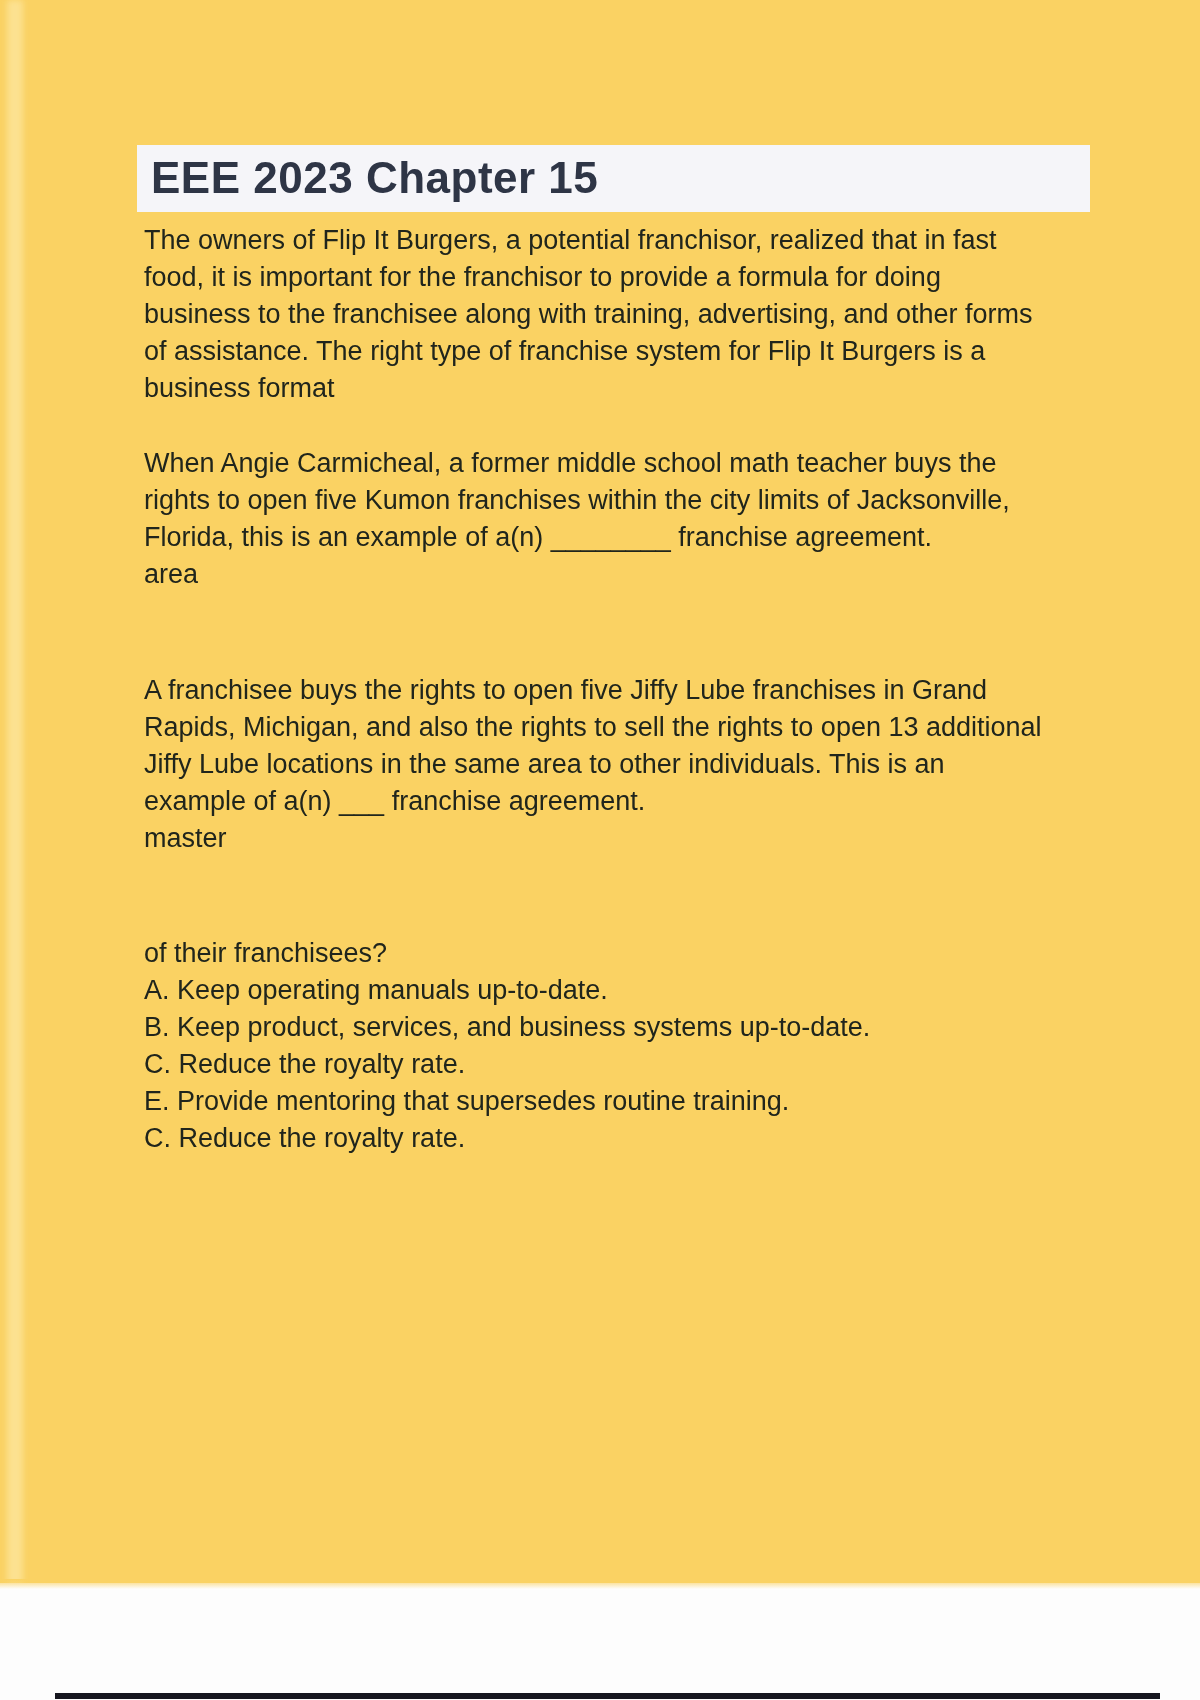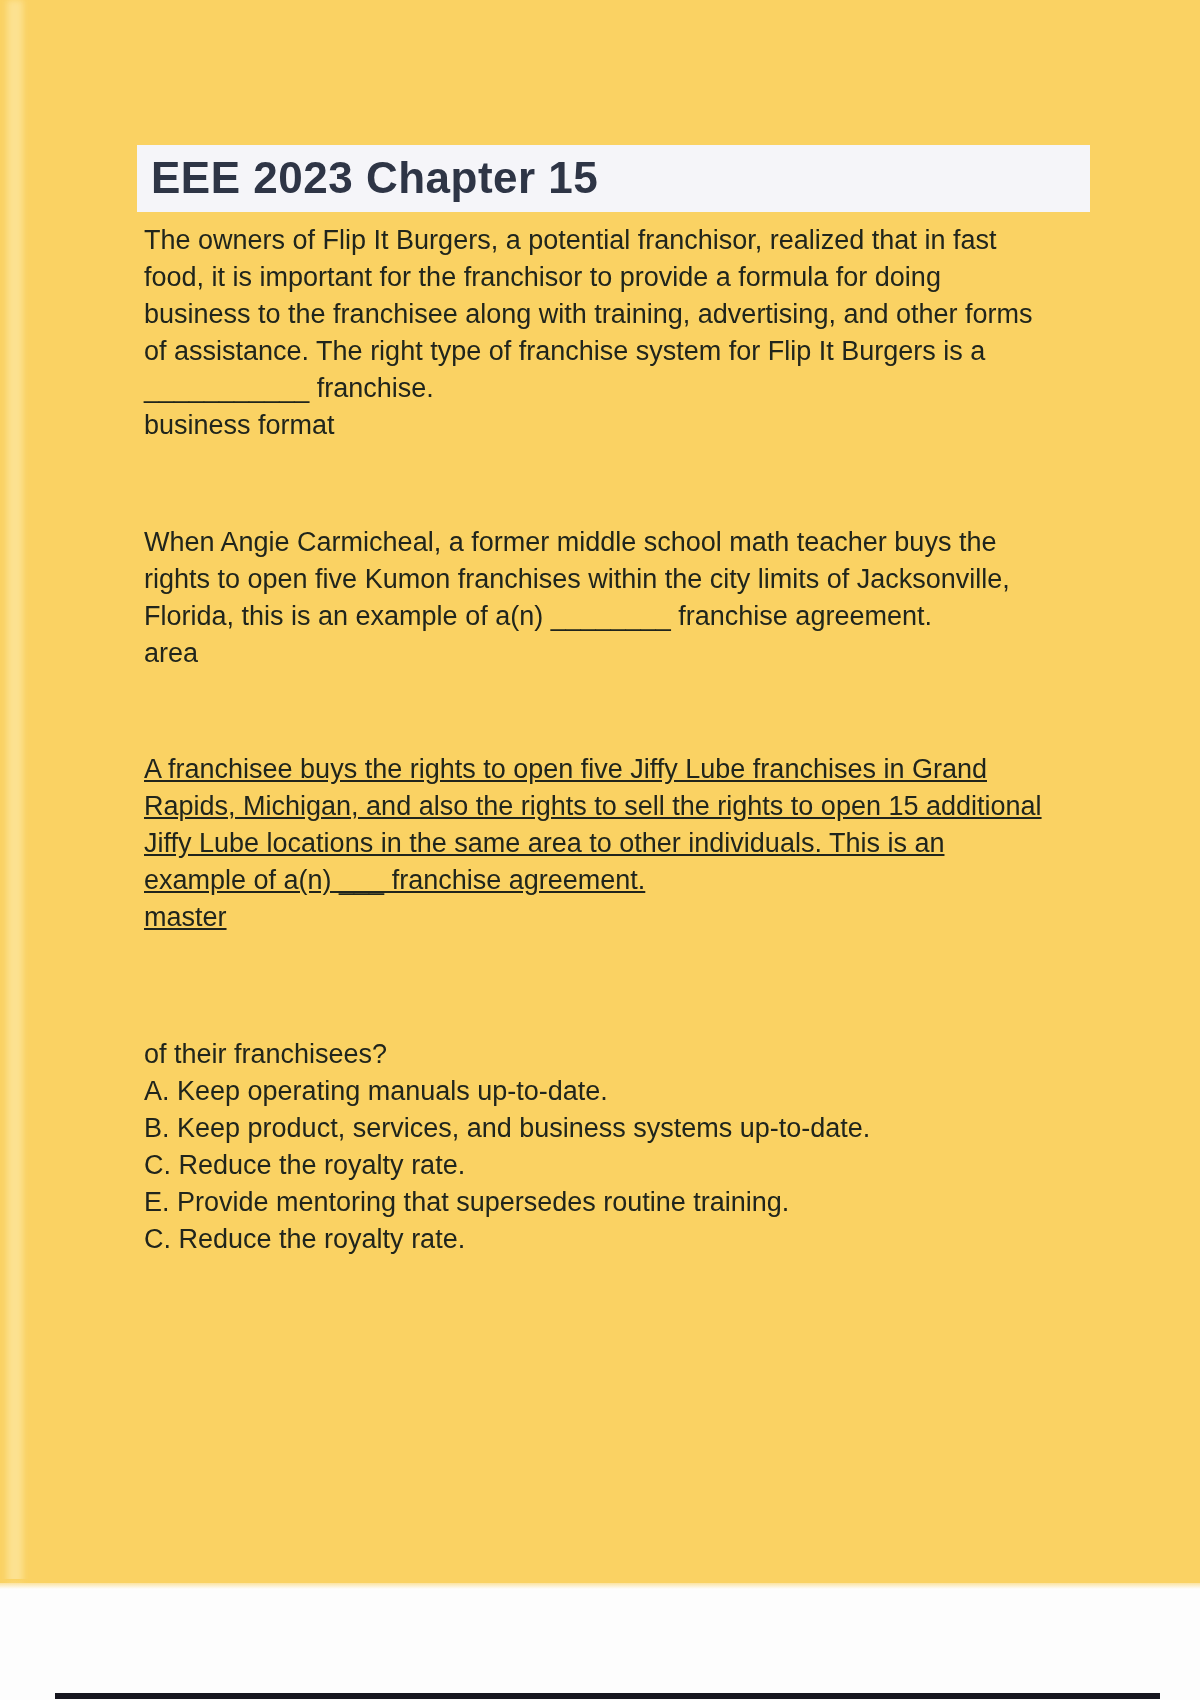--- a/index.html
+++ b/index.html
@@ -48,23 +48,23 @@
     left: 144px;
     top: 222px;
     width: 940px;
     color: #20251C;
     font-size: 27px;
     line-height: 37px;
     white-space: nowrap;
   }
   .qa-block { margin: 0; }
   .qa-block.b0 { margin-bottom: 62px; }
-  .qa-block.b1 { margin-bottom: 80px; }
+  .qa-block.b1 { margin-bottom: 38px; }
   .qa-block.b2 { margin-bottom: 79px; }
-  .qa-block.b3 { margin-bottom: 100px; text-decoration: underline; }
+  .qa-block.b3 { margin-bottom: 78px; }
   .line { height: 37px; }
   
   .bottom-band {
     position: absolute;
     left: 0;
     top: 1583px;
     width: 1200px;
     height: 117px;
     background: #FDFDFD;
   }
@@ -96,34 +96,33 @@
   </div>
 
   <div class="content">
 
 
     <section class="qa-block b1">
       <div class="line">The owners of Flip It Burgers, a potential franchisor, realized that in fast</div>
       <div class="line">food, it is important for the franchisor to provide a formula for doing</div>
       <div class="line">business to the franchisee along with training, advertising, and other forms</div>
       <div class="line">of assistance. The right type of franchise system for Flip It Burgers is a</div>
-      <div class="line">___________ franchise.</div>
       <div class="line answer">business format</div>
     </section>
 
     <section class="qa-block b2">
       <div class="line">When Angie Carmicheal, a former middle school math teacher buys the</div>
       <div class="line">rights to open five Kumon franchises within the city limits of Jacksonville,</div>
       <div class="line">Florida, this is an example of a(n) ________ franchise agreement.</div>
       <div class="line answer">area</div>
     </section>
 
     <section class="qa-block b3">
       <div class="line">A franchisee buys the rights to open five Jiffy Lube franchises in Grand</div>
-      <div class="line">Rapids, Michigan, and also the rights to sell the rights to open 15 additional</div>
+      <div class="line">Rapids, Michigan, and also the rights to sell the rights to open 13 additional</div>
       <div class="line">Jiffy Lube locations in the same area to other individuals. This is an</div>
       <div class="line">example of a(n) ___ franchise agreement.</div>
       <div class="line answer">master</div>
     </section>
 
     <section class="qa-block b4">
       <div class="line">of their franchisees?</div>
       <div class="line">A. Keep operating manuals up-to-date.</div>
       <div class="line">B. Keep product, services, and business systems up-to-date.</div>
       <div class="line">C. Reduce the royalty rate.</div>

